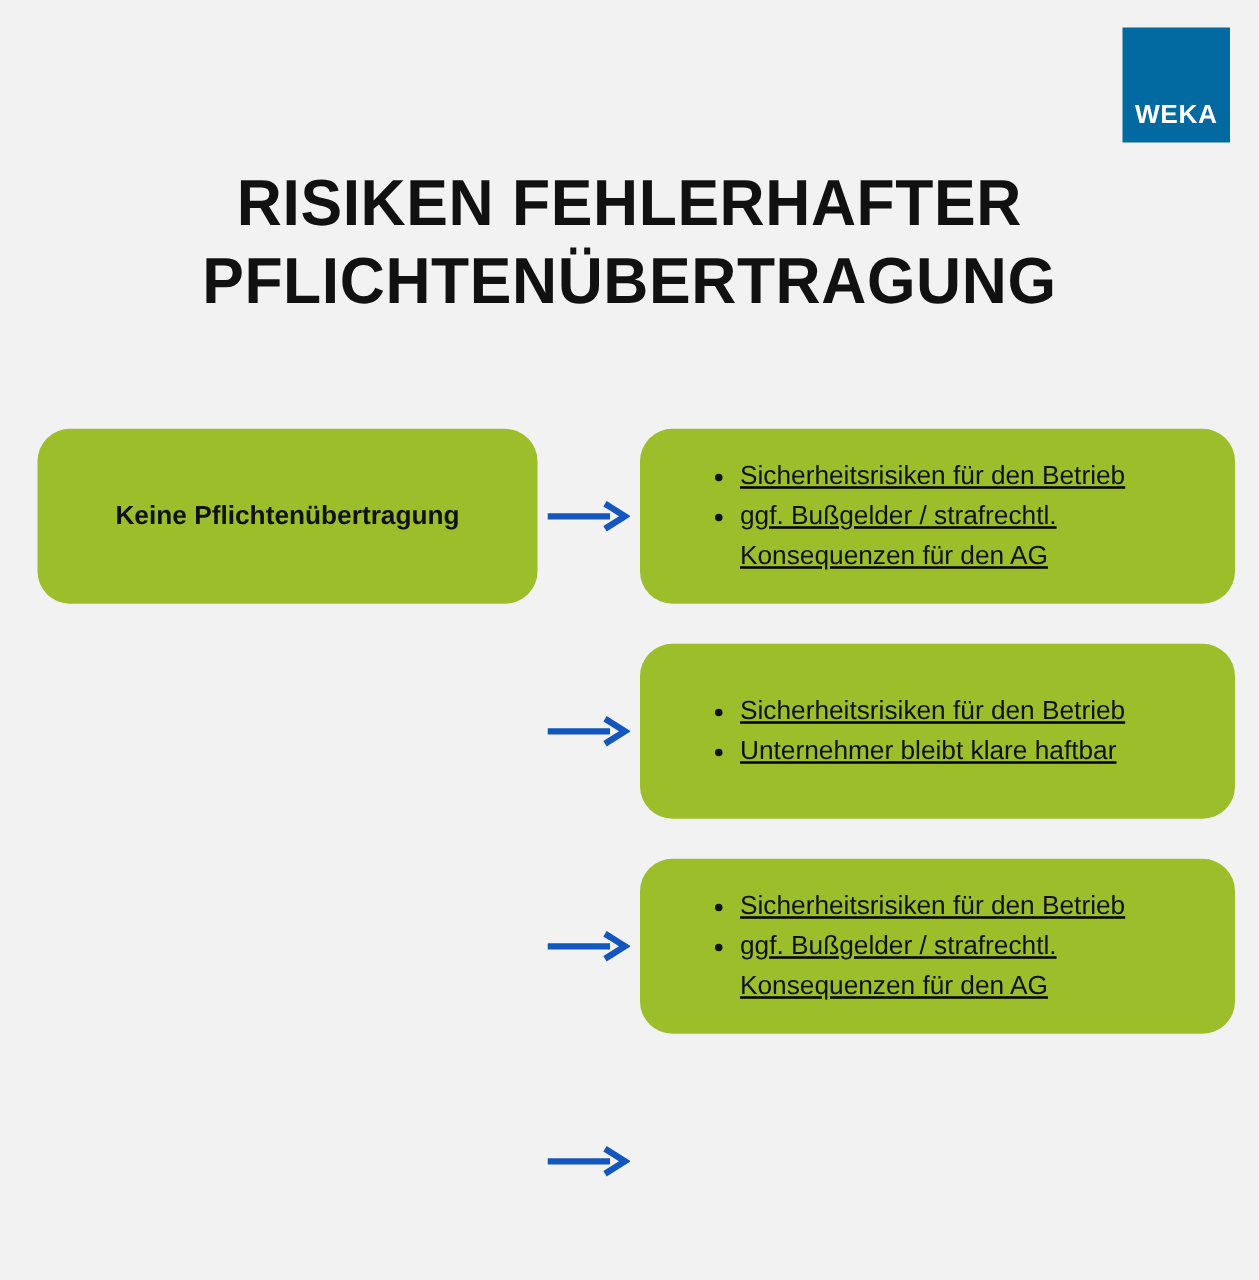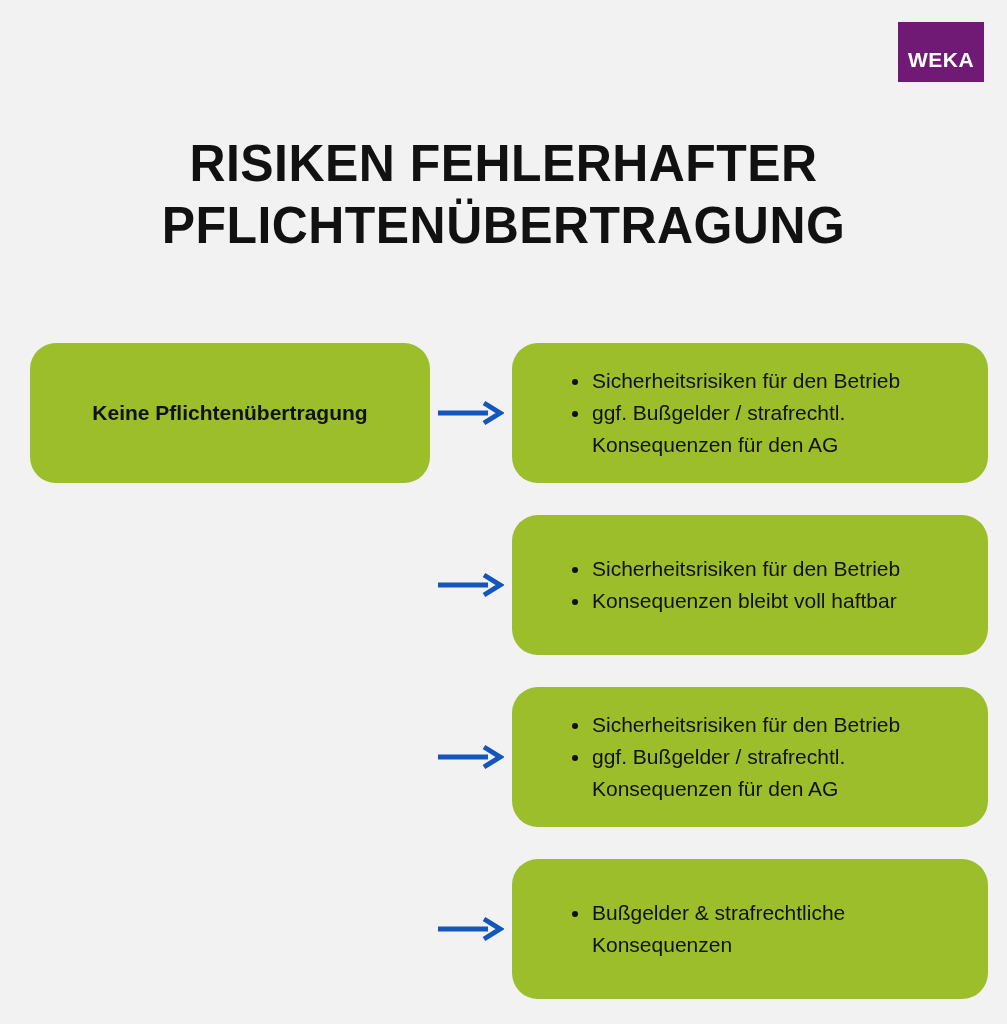--- a/index.html
+++ b/index.html
@@ -14,22 +14,22 @@
     overflow: hidden;
     position: relative;
   }
 
   
   .logo {
     position: absolute;
     top: 22px;
     left: 898px;
     width: 86px;
-    height: 60px;
-    background: #701a75;
+    height: 92px;
+    background: #0369a1;
     display: flex;
     align-items: flex-end;
     justify-content: center;
     box-sizing: border-box;
     padding-bottom: 12px;
   }
   .logo-text {
     color: #ffffff;
     font-family: "Liberation Sans", sans-serif;
     font-weight: bold;
@@ -84,20 +84,21 @@
     justify-content: center;
     text-align: center;
   }
   .box-right {
     left: 512px;
     width: 476px;
     height: 140px;
     justify-content: flex-start;
     padding-left: 60px;
     padding-right: 19px;
+    text-decoration: underline;
   }
 
   .box-left-label {
     color: #111111;
     font-family: "Liberation Sans", sans-serif;
     font-weight: bold;
     font-size: 21px;
     line-height: 34px;
   }
 
@@ -175,21 +176,21 @@
   <div class="row">
     <div class="arrow">
       <svg width="66" height="26" viewBox="0 0 66 26" xmlns="http://www.w3.org/2000/svg">
         <path d="M0 13 H50" stroke="#1256BE" stroke-width="5" fill="none"></path>
         <path d="M46 3 L62 13 L46 23" stroke="#1256BE" stroke-width="5" fill="none" stroke-linejoin="miter" stroke-linecap="butt"></path>
       </svg>
     </div>
     <div class="box box-right">
       <ul class="bullets">
         <li class="bullet">Sicherheitsrisiken für den Betrieb</li>
-        <li class="bullet">Konsequenzen bleibt voll haftbar</li>
+        <li class="bullet">Unternehmer bleibt klare haftbar</li>
       </ul>
     </div>
   </div>
 
   <div class="row">
     <div class="arrow">
       <svg width="66" height="26" viewBox="0 0 66 26" xmlns="http://www.w3.org/2000/svg">
         <path d="M0 13 H50" stroke="#1256BE" stroke-width="5" fill="none"></path>
         <path d="M46 3 L62 13 L46 23" stroke="#1256BE" stroke-width="5" fill="none" stroke-linejoin="miter" stroke-linecap="butt"></path>
       </svg>
@@ -202,20 +203,15 @@
     </div>
   </div>
 
   <div class="row">
     <div class="arrow">
       <svg width="66" height="26" viewBox="0 0 66 26" xmlns="http://www.w3.org/2000/svg">
         <path d="M0 13 H50" stroke="#1256BE" stroke-width="5" fill="none"></path>
         <path d="M46 3 L62 13 L46 23" stroke="#1256BE" stroke-width="5" fill="none" stroke-linejoin="miter" stroke-linecap="butt"></path>
       </svg>
     </div>
-    <div class="box box-right">
-      <ul class="bullets">
-        <li class="bullet">Bußgelder &amp; strafrechtliche Konsequenzen</li>
-      </ul>
-    </div>
   </div>
 
 </div>
 
 </body></html>

